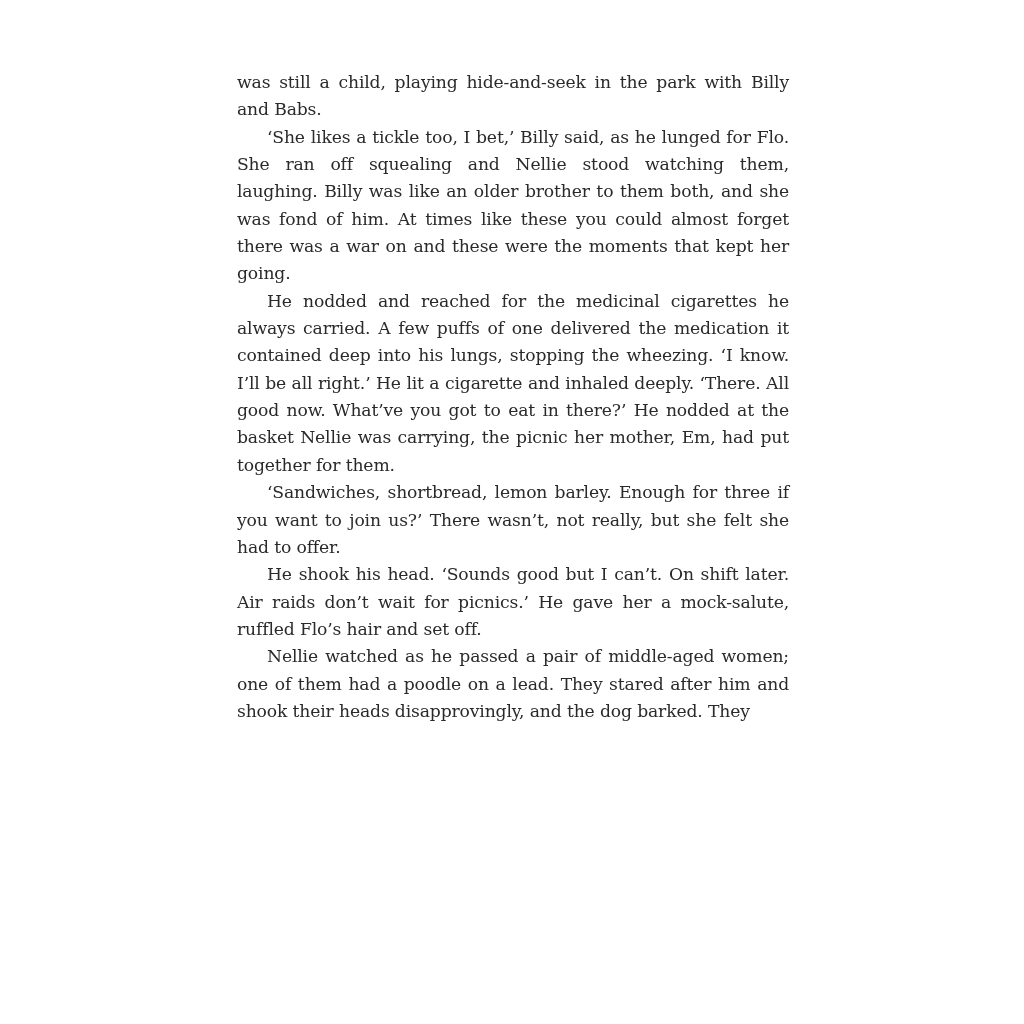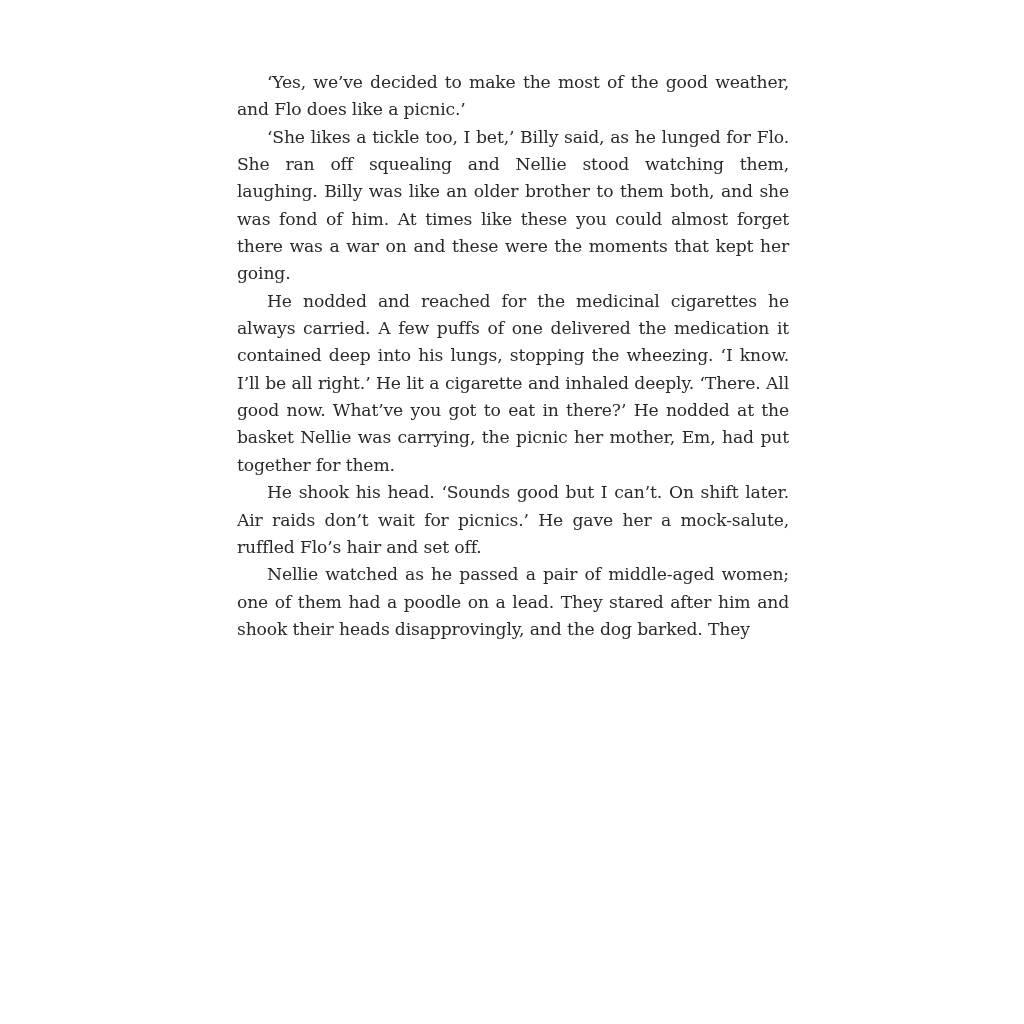--- a/index.html
+++ b/index.html
@@ -33,18 +33,19 @@
       hyphens: none;
     }
     .para.no-indent {
       text-indent: 0;
     }
   </style>
 </head>
 <body>
 
 <div class="page">
-  <p class="para">‘Yes, we’ve decided to make the most of the good weather, and Flo does like a picnic.’</p>
+  <p class="para no-indent">was still a child, playing hide-and-seek in the park with Billy and Babs.</p>
   <p class="para">‘She likes a tickle too, I bet,’ Billy said, as he lunged for Flo. She ran off squealing and Nellie stood watching them, laughing. Billy was like an older brother to them both, and she was fond of him. At times like these you could almost forget there was a war on and these were the moments that kept her going.</p>
   <p class="para">He nodded and reached for the medicinal cigarettes he always carried. A few puffs of one delivered the medication it contained deep into his lungs, stopping the wheezing. ‘I know. I’ll be all right.’ He lit a cigarette and inhaled deeply. ‘There. All good now. What’ve you got to eat in there?’ He nodded at the basket Nellie was carrying, the picnic her mother, Em, had put together for them.</p>
+  <p class="para">‘Sandwiches, shortbread, lemon barley. Enough for three if you want to join us?’ There wasn’t, not really, but she felt she had to offer.</p>
   <p class="para">He shook his head. ‘Sounds good but I can’t. On shift later. Air raids don’t wait for picnics.’ He gave her a mock-salute, ruffled Flo’s hair and set off.</p>
   <p class="para">Nellie watched as he passed a pair of middle-aged women; one of them had a poodle on a lead. They stared after him and shook their heads disapprovingly, and the dog barked. They</p>
 </div>
 
 </body></html>

